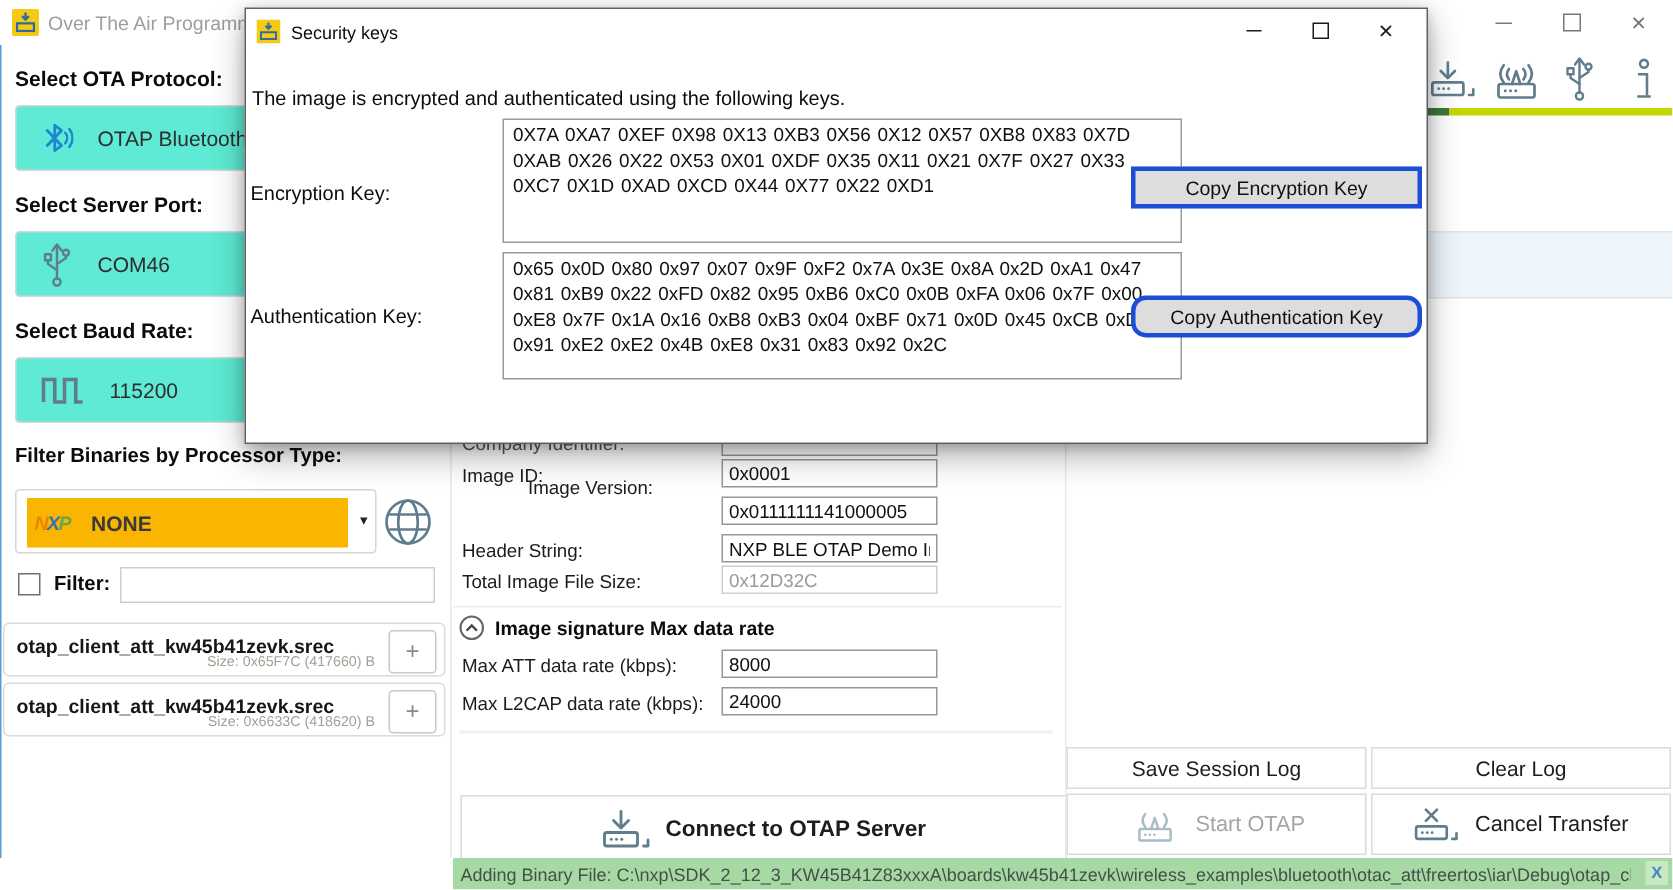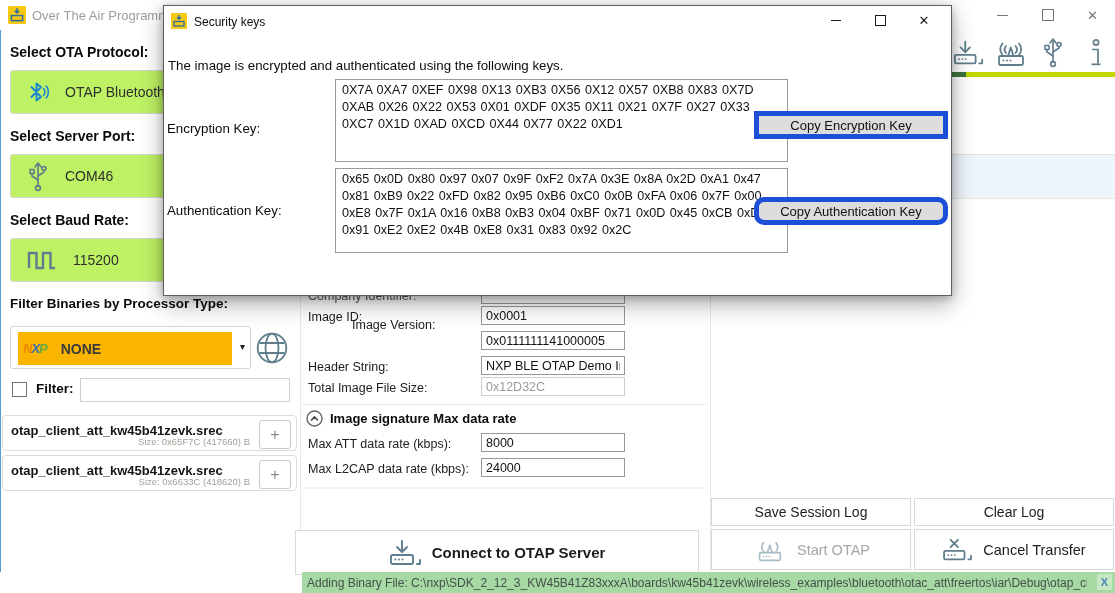--- a/index.html
+++ b/index.html
@@ -5,37 +5,37 @@
   html,body{margin:0;padding:0;}
   body{
     width:1115px;height:593px;position:relative;overflow:hidden;
     background:#ffffff;font-family:"Liberation Sans",sans-serif;
     -webkit-font-smoothing:antialiased;
   }
   .abs{position:absolute;box-sizing:border-box;}
   .lbl{font-weight:700;font-size:14px;color:#0b0b0b;white-space:nowrap;}
   .flbl{font-size:12.5px;color:#1c1c1c;white-space:nowrap;}
   .side-btn{
-    border:1px solid #d6d6d6;border-radius:3px;background:#bef264;
+    border:1px solid #d6d6d6;border-radius:3px;background:#5eead4;
     display:flex;align-items:center;gap:16px;padding-left:16px;
     font-size:14px;color:#2e2e2e;
   }
   .tb{
     border:1px solid #979797;background:#fff;padding:0 4px;
     font:12.5px "Liberation Sans",sans-serif;color:#111;
     white-space:nowrap;overflow:hidden;
   }
   .tb:disabled,.tb.dis{color:#9a9a9a;border-color:#cfcfcf;background:#fff;}
   .flat-btn{
     border:1px solid #d9d9d9;background:#fff;display:flex;align-items:center;
     justify-content:center;gap:9px;font-size:14px;color:#1d1d1d;cursor:default;
   }
   .flat-btn.disabled{color:#a6a6a6;}
   .wpf-btn{
-    background:#dddddd;border:5px solid #1d4ed8;display:flex;align-items:center;
+    background:#dddddd;border:3px solid #1d4ed8;display:flex;align-items:center;
     justify-content:center;font-size:13px;color:#101010;cursor:default;
   }
   .keybox{
     border:1px solid #9a9a9a;background:#fff;color:#101010;
     font:12.6px/17px "Liberation Sans",sans-serif;padding:2px 6px;
     overflow:hidden;word-spacing:1px;margin-left:40px;
   }
   .win-btn{width:45px;height:30px;display:flex;align-items:center;justify-content:center;color:#777;}
   .dlg-btn{width:44px;height:24px;display:flex;align-items:center;justify-content:center;color:#1a1a1a;}
   .file-item{
@@ -204,21 +204,21 @@
 </div>
 
 <span class="abs flbl" style="left:308px;top:437px;">Max ATT data rate (kbps):</span>
 <input class="abs tb" style="left: 481px; top: 433px; width: 144px; height: 19px;" value="8000">
 
 <span class="abs flbl" style="left:308px;top:462px;">Max L2CAP data rate (kbps):</span>
 <input class="abs tb" style="left: 481px; top: 458px; width: 144px; height: 19px;" value="24000">
 
 <div class="abs" style="left:306px;top:487px;width:396px;height:2px;background:#f0f0f0;"></div>
 
-<div class="abs flat-btn" style="left:295px;top:530px;width:404px;height:45px;">
+<div class="abs flat-btn" style="left:307px;top:530px;width:404px;height:45px;">
   <span style="display:flex;">
     <svg width="34" height="28" viewBox="0 0 34 28">
       <g fill="none" stroke="#5f7d8c" stroke-width="1.9" stroke-linecap="round" stroke-linejoin="round">
         <path d="M13 2 V12"></path>
           <path d="M8 8 L13 13 L18 8"></path>
         <rect x="2" y="16" width="22" height="9" rx="1.5"></rect>
         <path d="M28 25 H31 V21"></path>
       </g>
       <circle cx="6.5" cy="20.5" r="1" fill="#5f7d8c"></circle>
         <circle cx="10" cy="20.5" r="1" fill="#5f7d8c"></circle>

